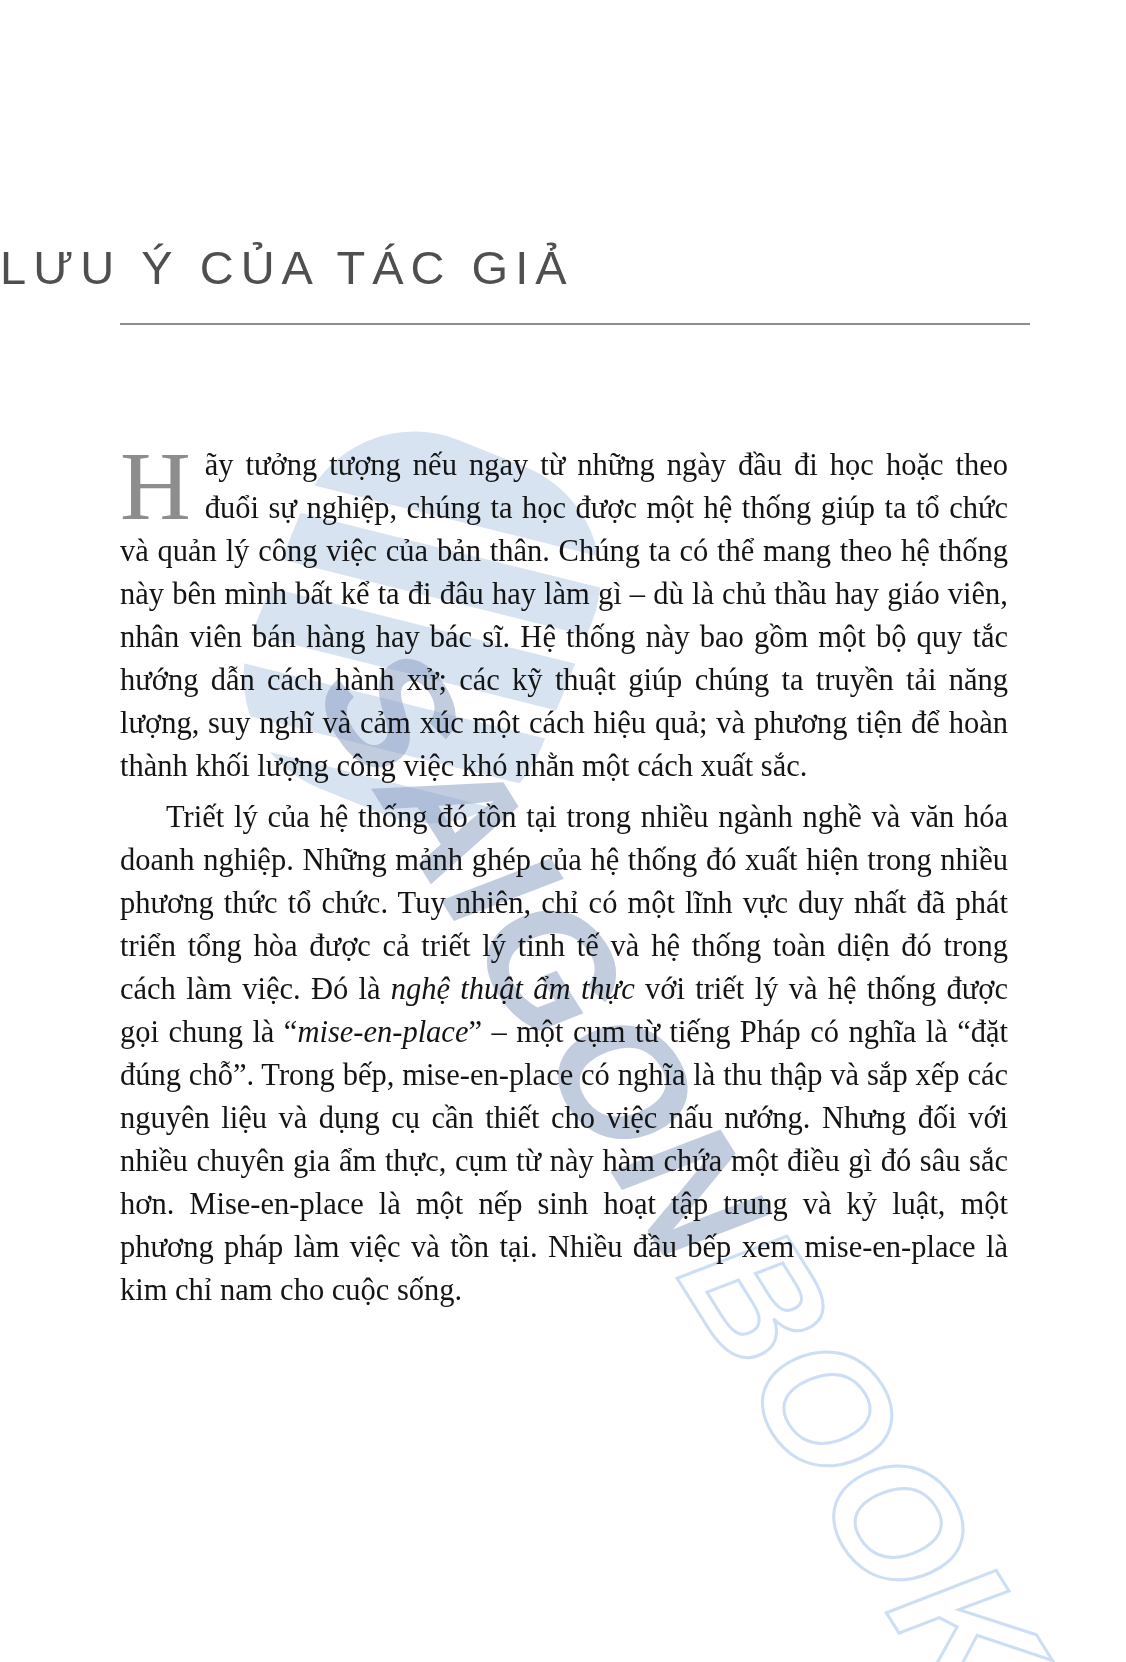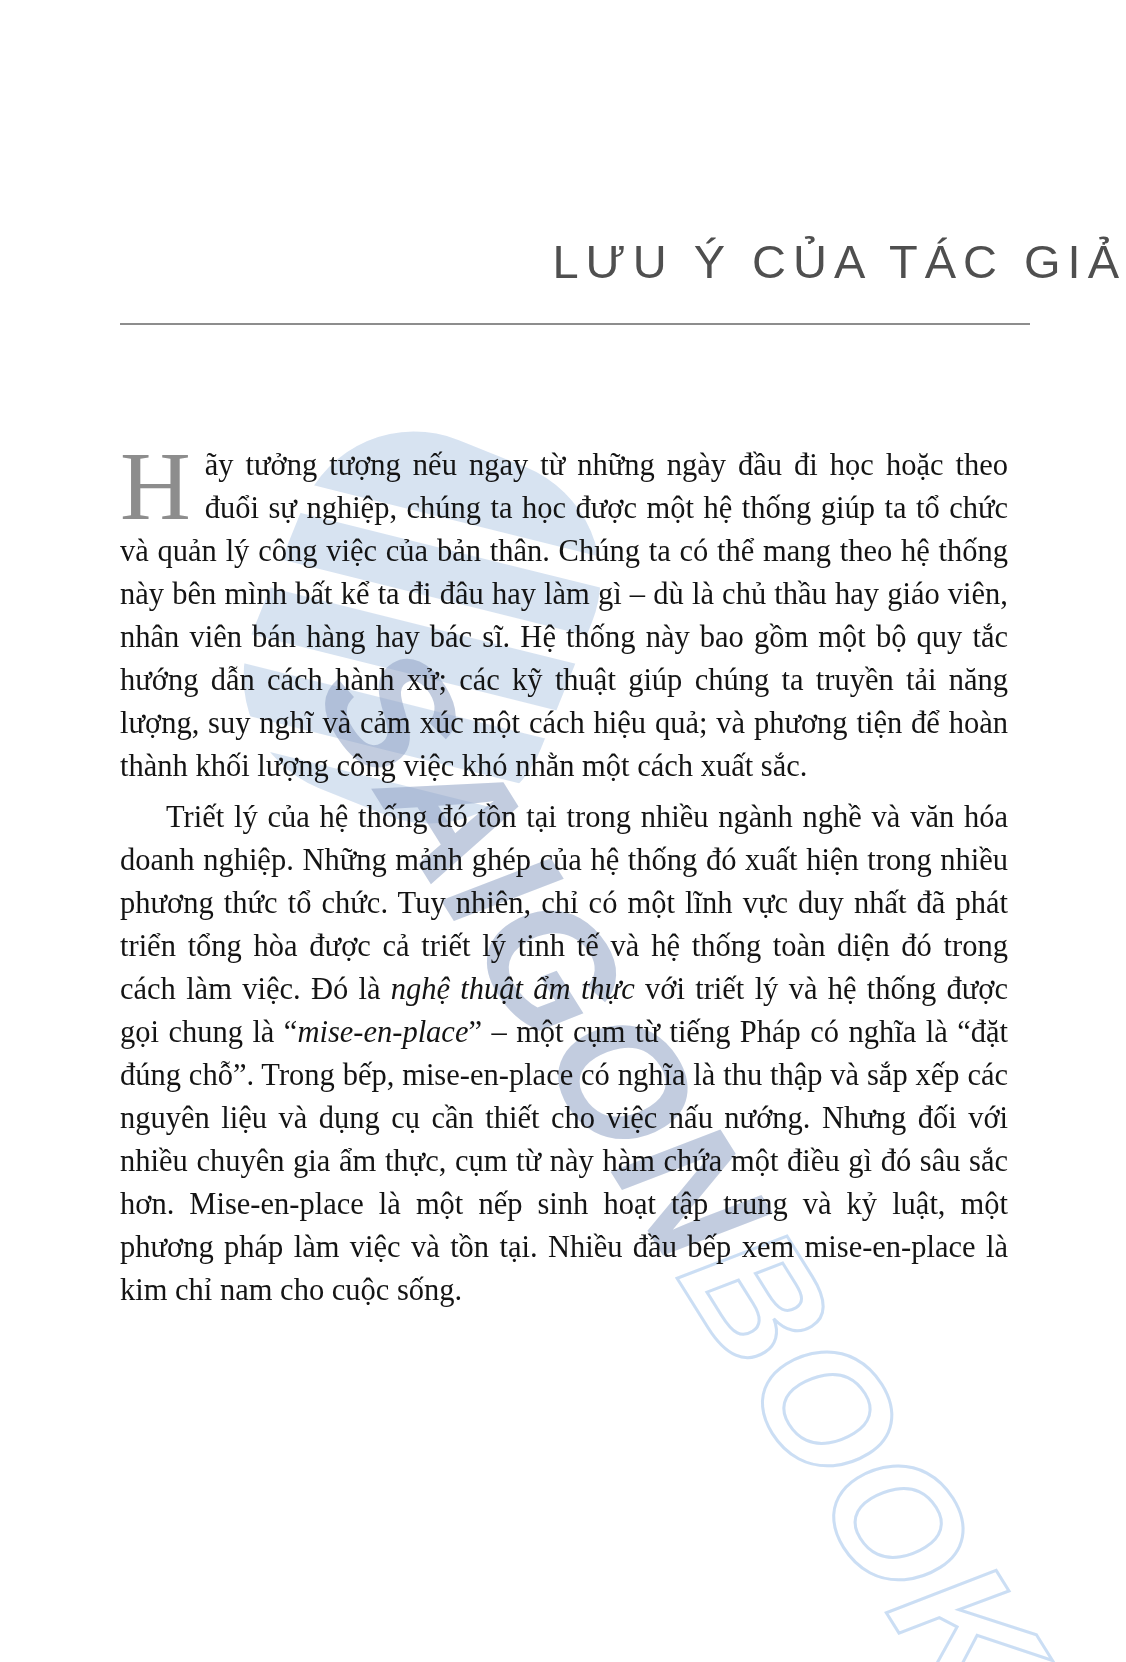--- a/index.html
+++ b/index.html
@@ -13,25 +13,25 @@
   }
   .page {
     position: absolute;
     inset: 0;
     overflow: hidden;
   }
 
   
   .title {
     position: absolute;
-    top: 234px;
+    top: 240px;
     left: 0;
     width: 100%;
     margin: 0;
-    text-align: right;
+    text-align: left;
     font-family: "Liberation Sans", sans-serif;
     font-weight: 300;
     font-size: 47px;
     letter-spacing: 7px;
     color: #4f4f4f;
     z-index: 2;
   }
   .title-rule {
     position: absolute;
     top: 323px;

